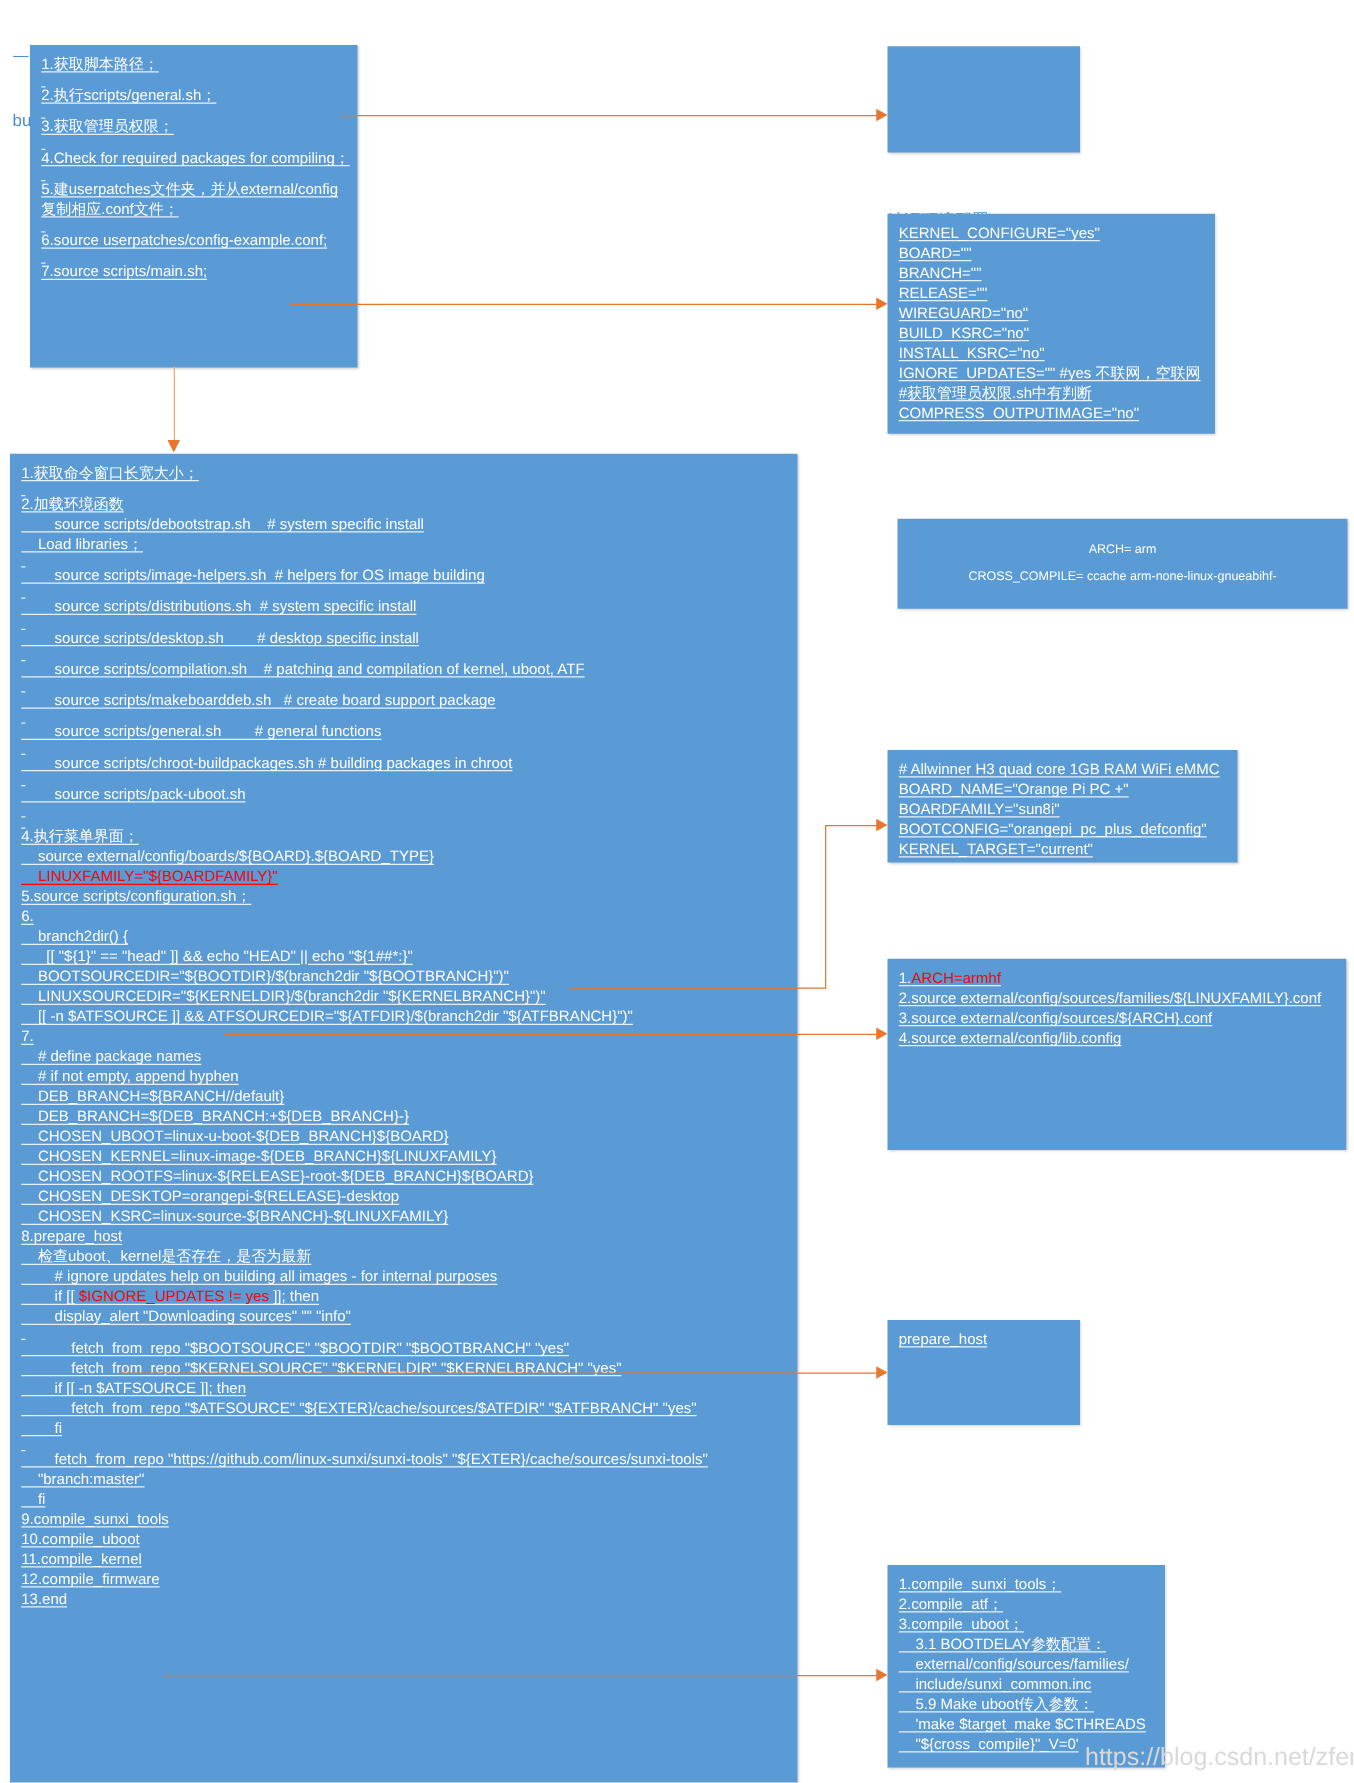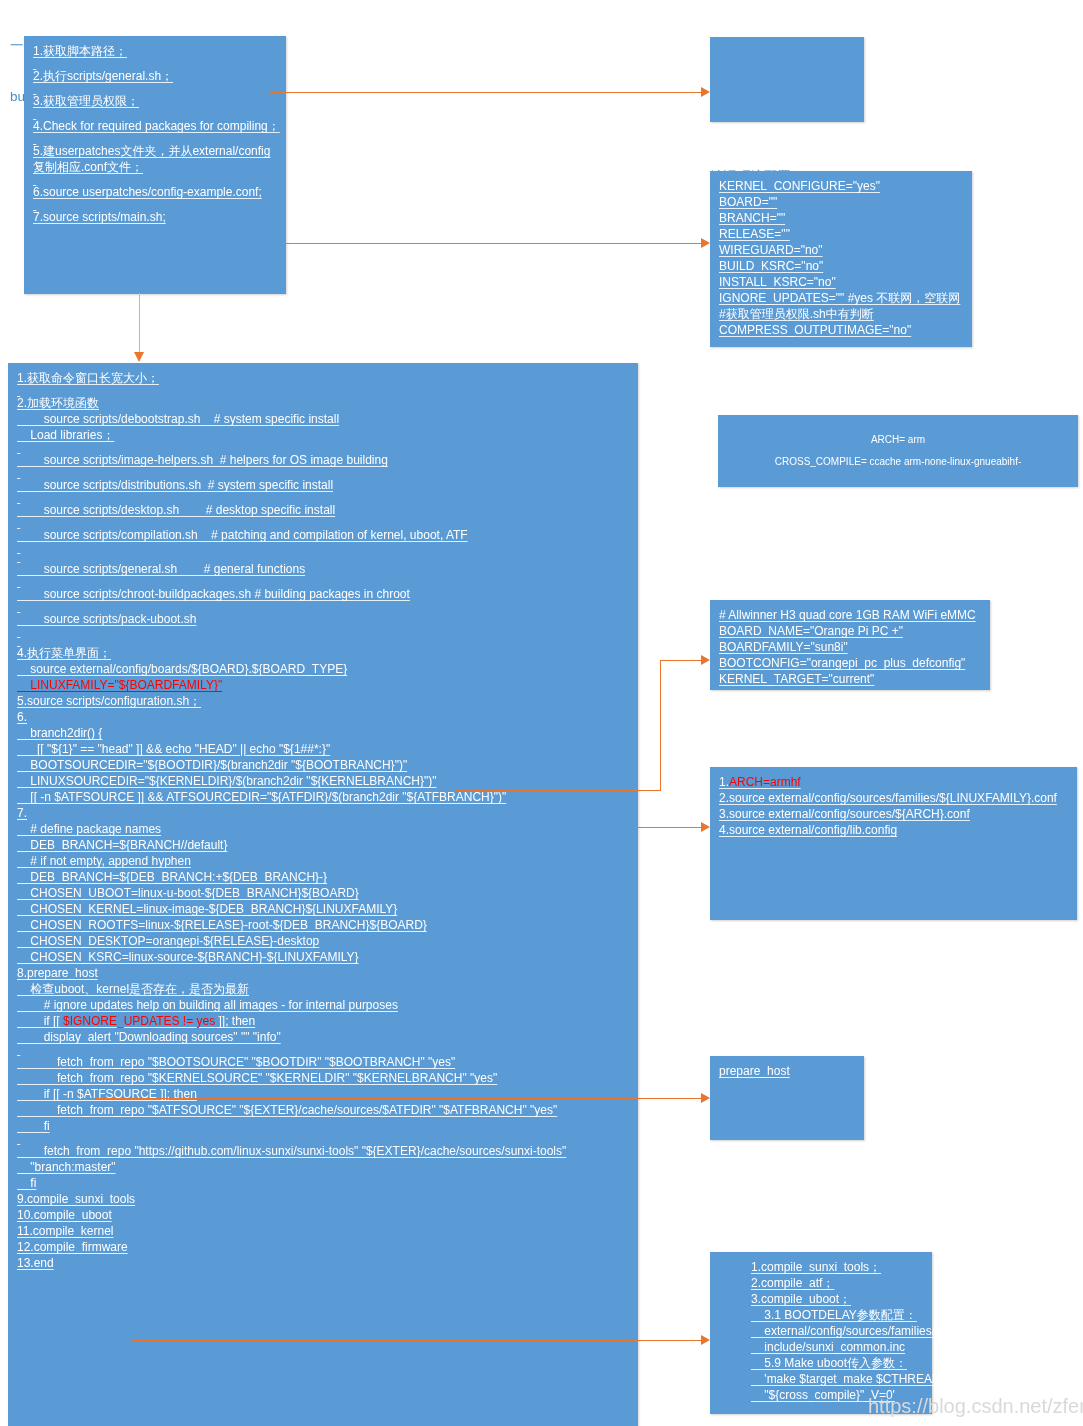--- a/index.html
+++ b/index.html
@@ -126,42 +126,43 @@
         <div class="line">    Load libraries；</div>
         <div class="line spacer"> </div>
         <div class="line">        source scripts/image-helpers.sh  # helpers for OS image building</div>
         <div class="line spacer"> </div>
         <div class="line">        source scripts/distributions.sh  # system specific install</div>
         <div class="line spacer"> </div>
         <div class="line">        source scripts/desktop.sh        # desktop specific install</div>
         <div class="line spacer"> </div>
         <div class="line">        source scripts/compilation.sh    # patching and compilation of kernel, uboot, ATF</div>
         <div class="line spacer"> </div>
+        <div class="line">        source scripts/makeboarddeb.sh   # create board support package</div>
         <div class="line spacer"> </div>
         <div class="line">        source scripts/general.sh        # general functions</div>
         <div class="line spacer"> </div>
         <div class="line">        source scripts/chroot-buildpackages.sh # building packages in chroot</div>
         <div class="line spacer"> </div>
         <div class="line">        source scripts/pack-uboot.sh</div>
         <div class="line spacer"> </div>
         <div class="line spacer"> </div>
         <div class="line">4.执行菜单界面；</div>
         <div class="line">    source external/config/boards/${BOARD}.${BOARD_TYPE}</div>
         <div class="line red">    LINUXFAMILY="${BOARDFAMILY}"</div>
         <div class="line">5.source scripts/configuration.sh；</div>
         <div class="line">6.</div>
         <div class="line">    branch2dir() {</div>
         <div class="line">      [[ "${1}" == "head" ]] &amp;&amp; echo "HEAD" || echo "${1##*:}"</div>
         <div class="line">    BOOTSOURCEDIR="${BOOTDIR}/$(branch2dir "${BOOTBRANCH}")"</div>
         <div class="line">    LINUXSOURCEDIR="${KERNELDIR}/$(branch2dir "${KERNELBRANCH}")"</div>
         <div class="line">    [[ -n $ATFSOURCE ]] &amp;&amp; ATFSOURCEDIR="${ATFDIR}/$(branch2dir "${ATFBRANCH}")"</div>
         <div class="line">7.</div>
         <div class="line">    # define package names</div>
+        <div class="line">    # if not empty, append hyphen</div>
         <div class="line">    DEB_BRANCH=${BRANCH//default}</div>
-        <div class="line">    # if not empty, append hyphen</div>
         <div class="line">    DEB_BRANCH=${DEB_BRANCH:+${DEB_BRANCH}-}</div>
         <div class="line">    CHOSEN_UBOOT=linux-u-boot-${DEB_BRANCH}${BOARD}</div>
         <div class="line">    CHOSEN_KERNEL=linux-image-${DEB_BRANCH}${LINUXFAMILY}</div>
         <div class="line">    CHOSEN_ROOTFS=linux-${RELEASE}-root-${DEB_BRANCH}${BOARD}</div>
         <div class="line">    CHOSEN_DESKTOP=orangepi-${RELEASE}-desktop</div>
         <div class="line">    CHOSEN_KSRC=linux-source-${BRANCH}-${LINUXFAMILY}</div>
         <div class="line">8.prepare_host</div>
         <div class="line">    检查uboot、kernel是否存在，是否为最新</div>
         <div class="line">        # ignore updates help on building all images - for internal purposes</div>
         <div class="line">        if [[ <span class="redspan">$IGNORE_UPDATES != yes</span> ]]; then</div>
@@ -225,21 +226,21 @@
   <div class="box" id="box-general-bottom" style="left:710px;top:1056px;width:154px;height:84px;">
     <div class="pad">
         <div class="line">prepare_host</div>
       </div>
   </div>
 
   <div class="caption" style="left:710px;top:1218px;">
     <span class="l1">编译函数</span>
     <span class="l2">scripts/compilation.sh</span>
   </div>
-  <div class="box" id="box-compile-fn" style="left:710px;top:1252px;width:222px;height:162px;padding-left:32px;">
+  <div class="box" id="box-compile-fn" style="left:710px;top:1252px;width:222px;height:162px;">
     <div class="pad">
         <div class="line">1.compile_sunxi_tools；</div>
         <div class="line">2.compile_atf；</div>
         <div class="line">3.compile_uboot；</div>
         <div class="line">    3.1 BOOTDELAY参数配置：</div>
         <div class="line">    external/config/sources/families/</div>
         <div class="line">    include/sunxi_common.inc</div>
         <div class="line">    5.9 Make uboot传入参数：</div>
         <div class="line">    'make $target_make $CTHREADS</div>
         <div class="line">    "${cross_compile}"_V=0'</div>

